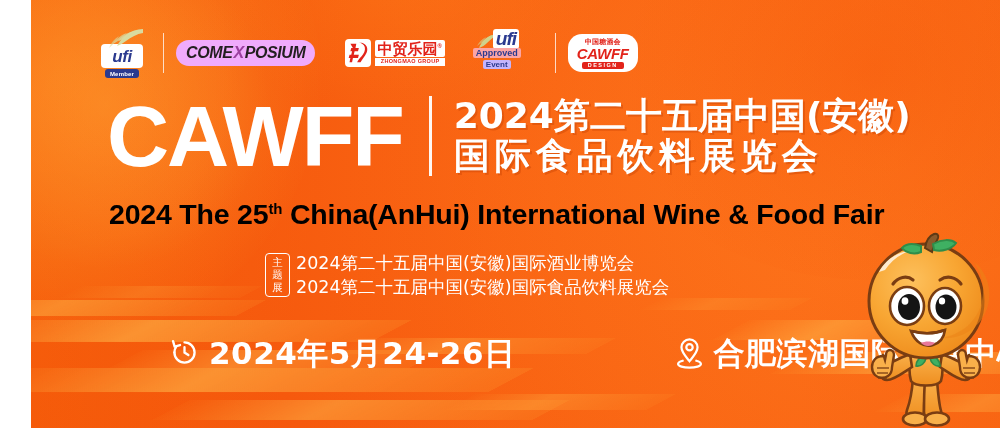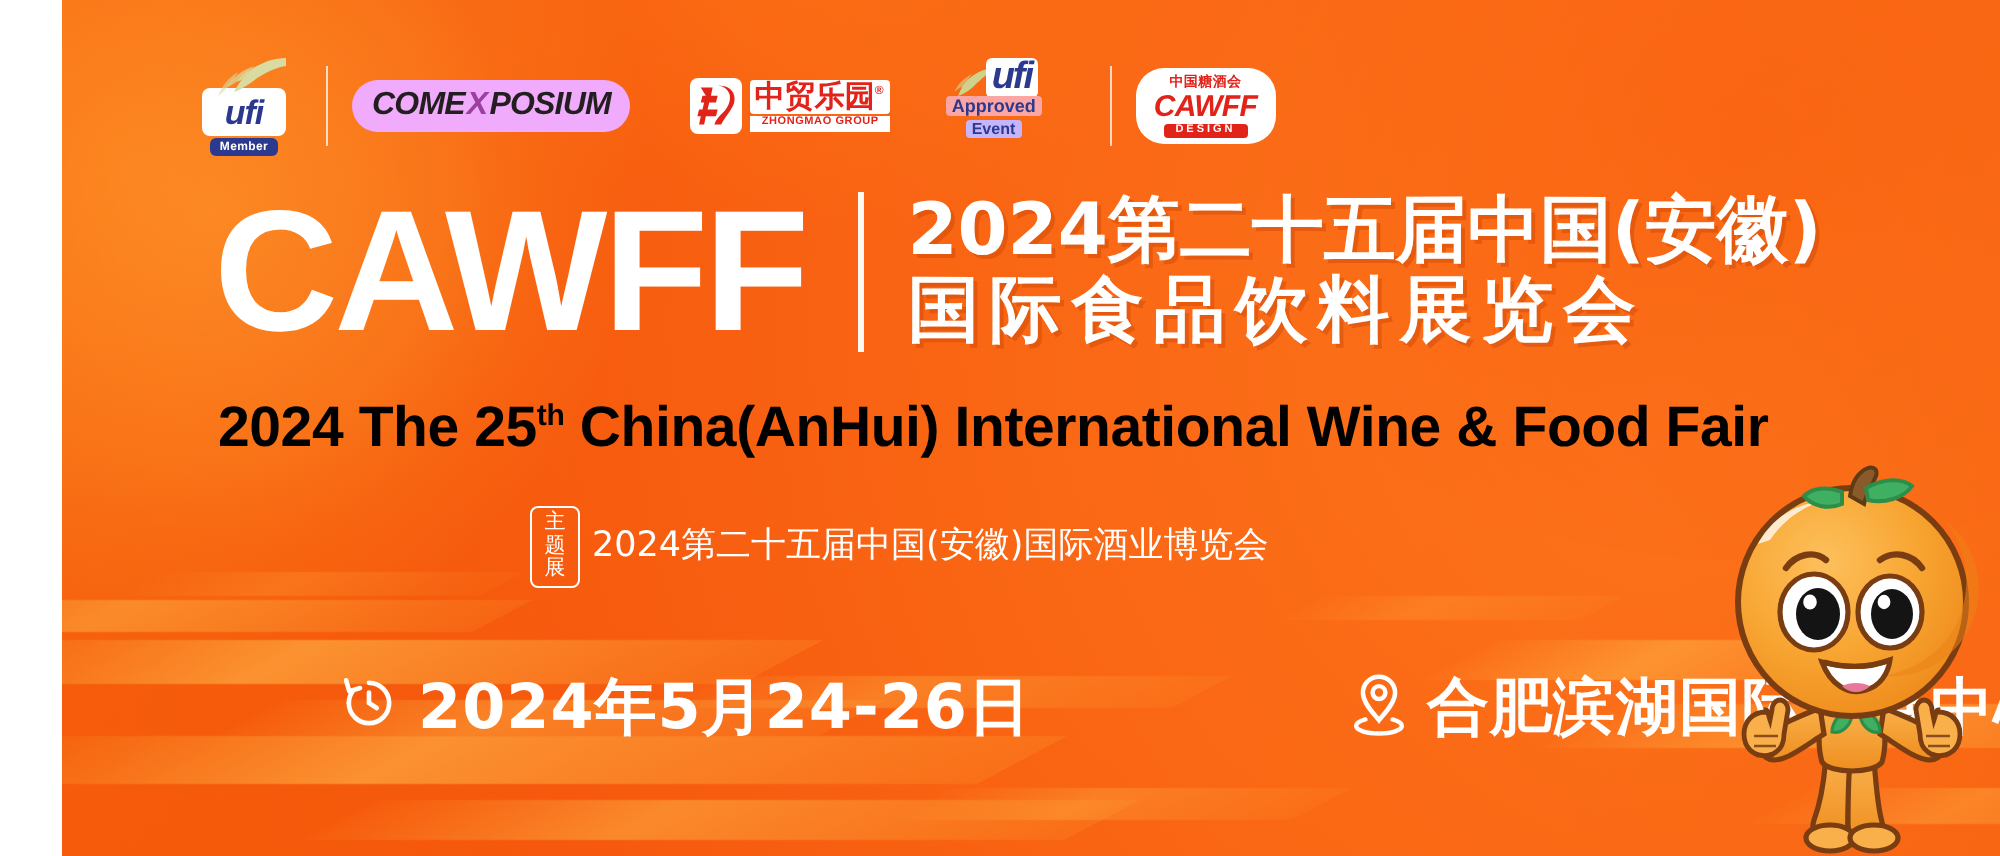--- a/index.html
+++ b/index.html
@@ -326,20 +326,21 @@
   </div>
 
   <div class="theme">
     <div class="theme-badge">
       <span>主</span>
       <span>题</span>
       <span>展</span>
     </div>
     <div class="theme-lines">
       <div class="theme-line">2024第二十五届中国(安徽)国际酒业博览会</div>
+      <div class="theme-line">2024第二十五届中国(安徽)国际食品饮料展览会</div>
     </div>
   </div>
 
   <div class="meta">
     <div class="meta-item">
       <span class="ic">
         <svg viewBox="0 0 32 32" width="31" height="31" aria-hidden="true">
           <g fill="none" stroke="#fff" stroke-width="2.4" stroke-linecap="round">
             <path d="M16 5.6A10.4 10.4 0 1 1 5.6 16"></path>
             <path d="M5.6 16c0-2.2.7-4.3 1.9-6"></path>

